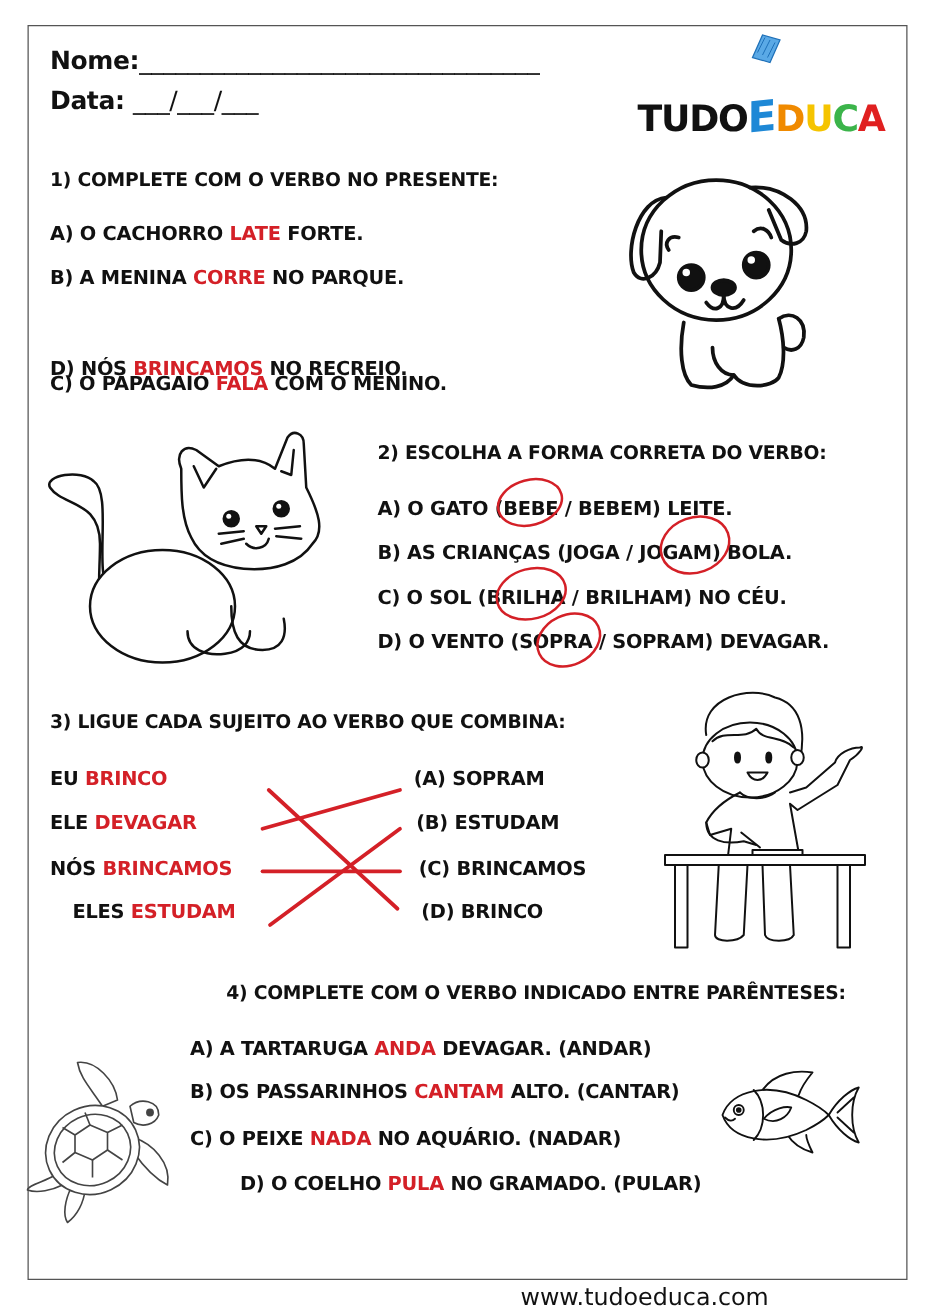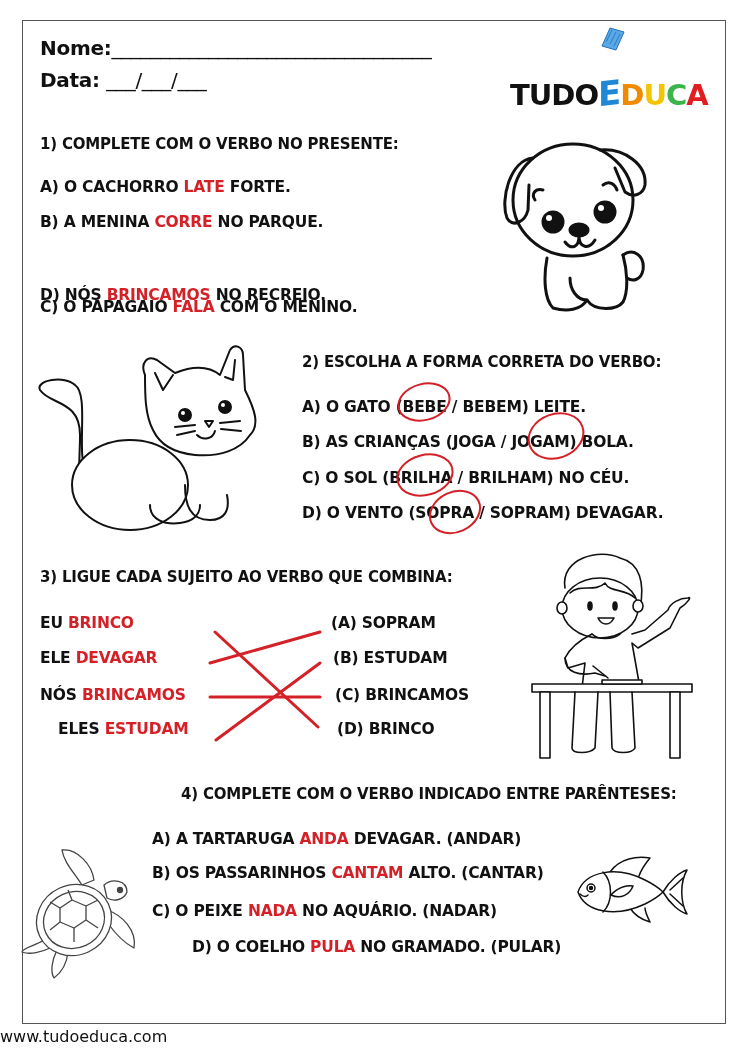--- a/index.html
+++ b/index.html
@@ -8,22 +8,22 @@
     .frame { position: absolute; left: 22px; top: 20px; width: 704px; height: 1004px;
              border: 1.5px solid #555; box-sizing: border-box; }
     .abs { position: absolute; white-space: nowrap; }
     .hdr { font-weight: bold; font-size: 20px; letter-spacing: -0.3px; }
     .q-title { font-weight: bold; font-size: 15px; letter-spacing: -0.2px; }
     .line { font-weight: bold; font-size: 15.5px; letter-spacing: -0.2px; text-align: right; }
     .red { color: #d42027; }
     .logo { position: absolute; left: 510px; top: 34px; height: 40px; font-weight: bold;
             font-size: 29px; letter-spacing: -1px; font-family: "DejaVu Sans", sans-serif; }
     .logo span { display: inline-block; }
-    .footer { position: absolute; left: 0; width: 615px; top: 1027px; text-align: left;
-              font-size: 16px; color: #111; font-family: "DejaVu Sans", sans-serif; }
+    .footer { position: absolute; left: 0; width: 615px; top: 1027px; text-align: right;
+              font-size: 19px; color: #111; font-family: "DejaVu Sans", sans-serif; }
     svg.illus { position: absolute; overflow: visible; }
   </style>
 </head>
 <body>
 
 <div class="frame"></div>
 
 <div class="abs hdr" style="left:40px; top:36px;">
   <span>Nome:</span><span style="font-weight:normal;">_________________________________</span>
 </div>

